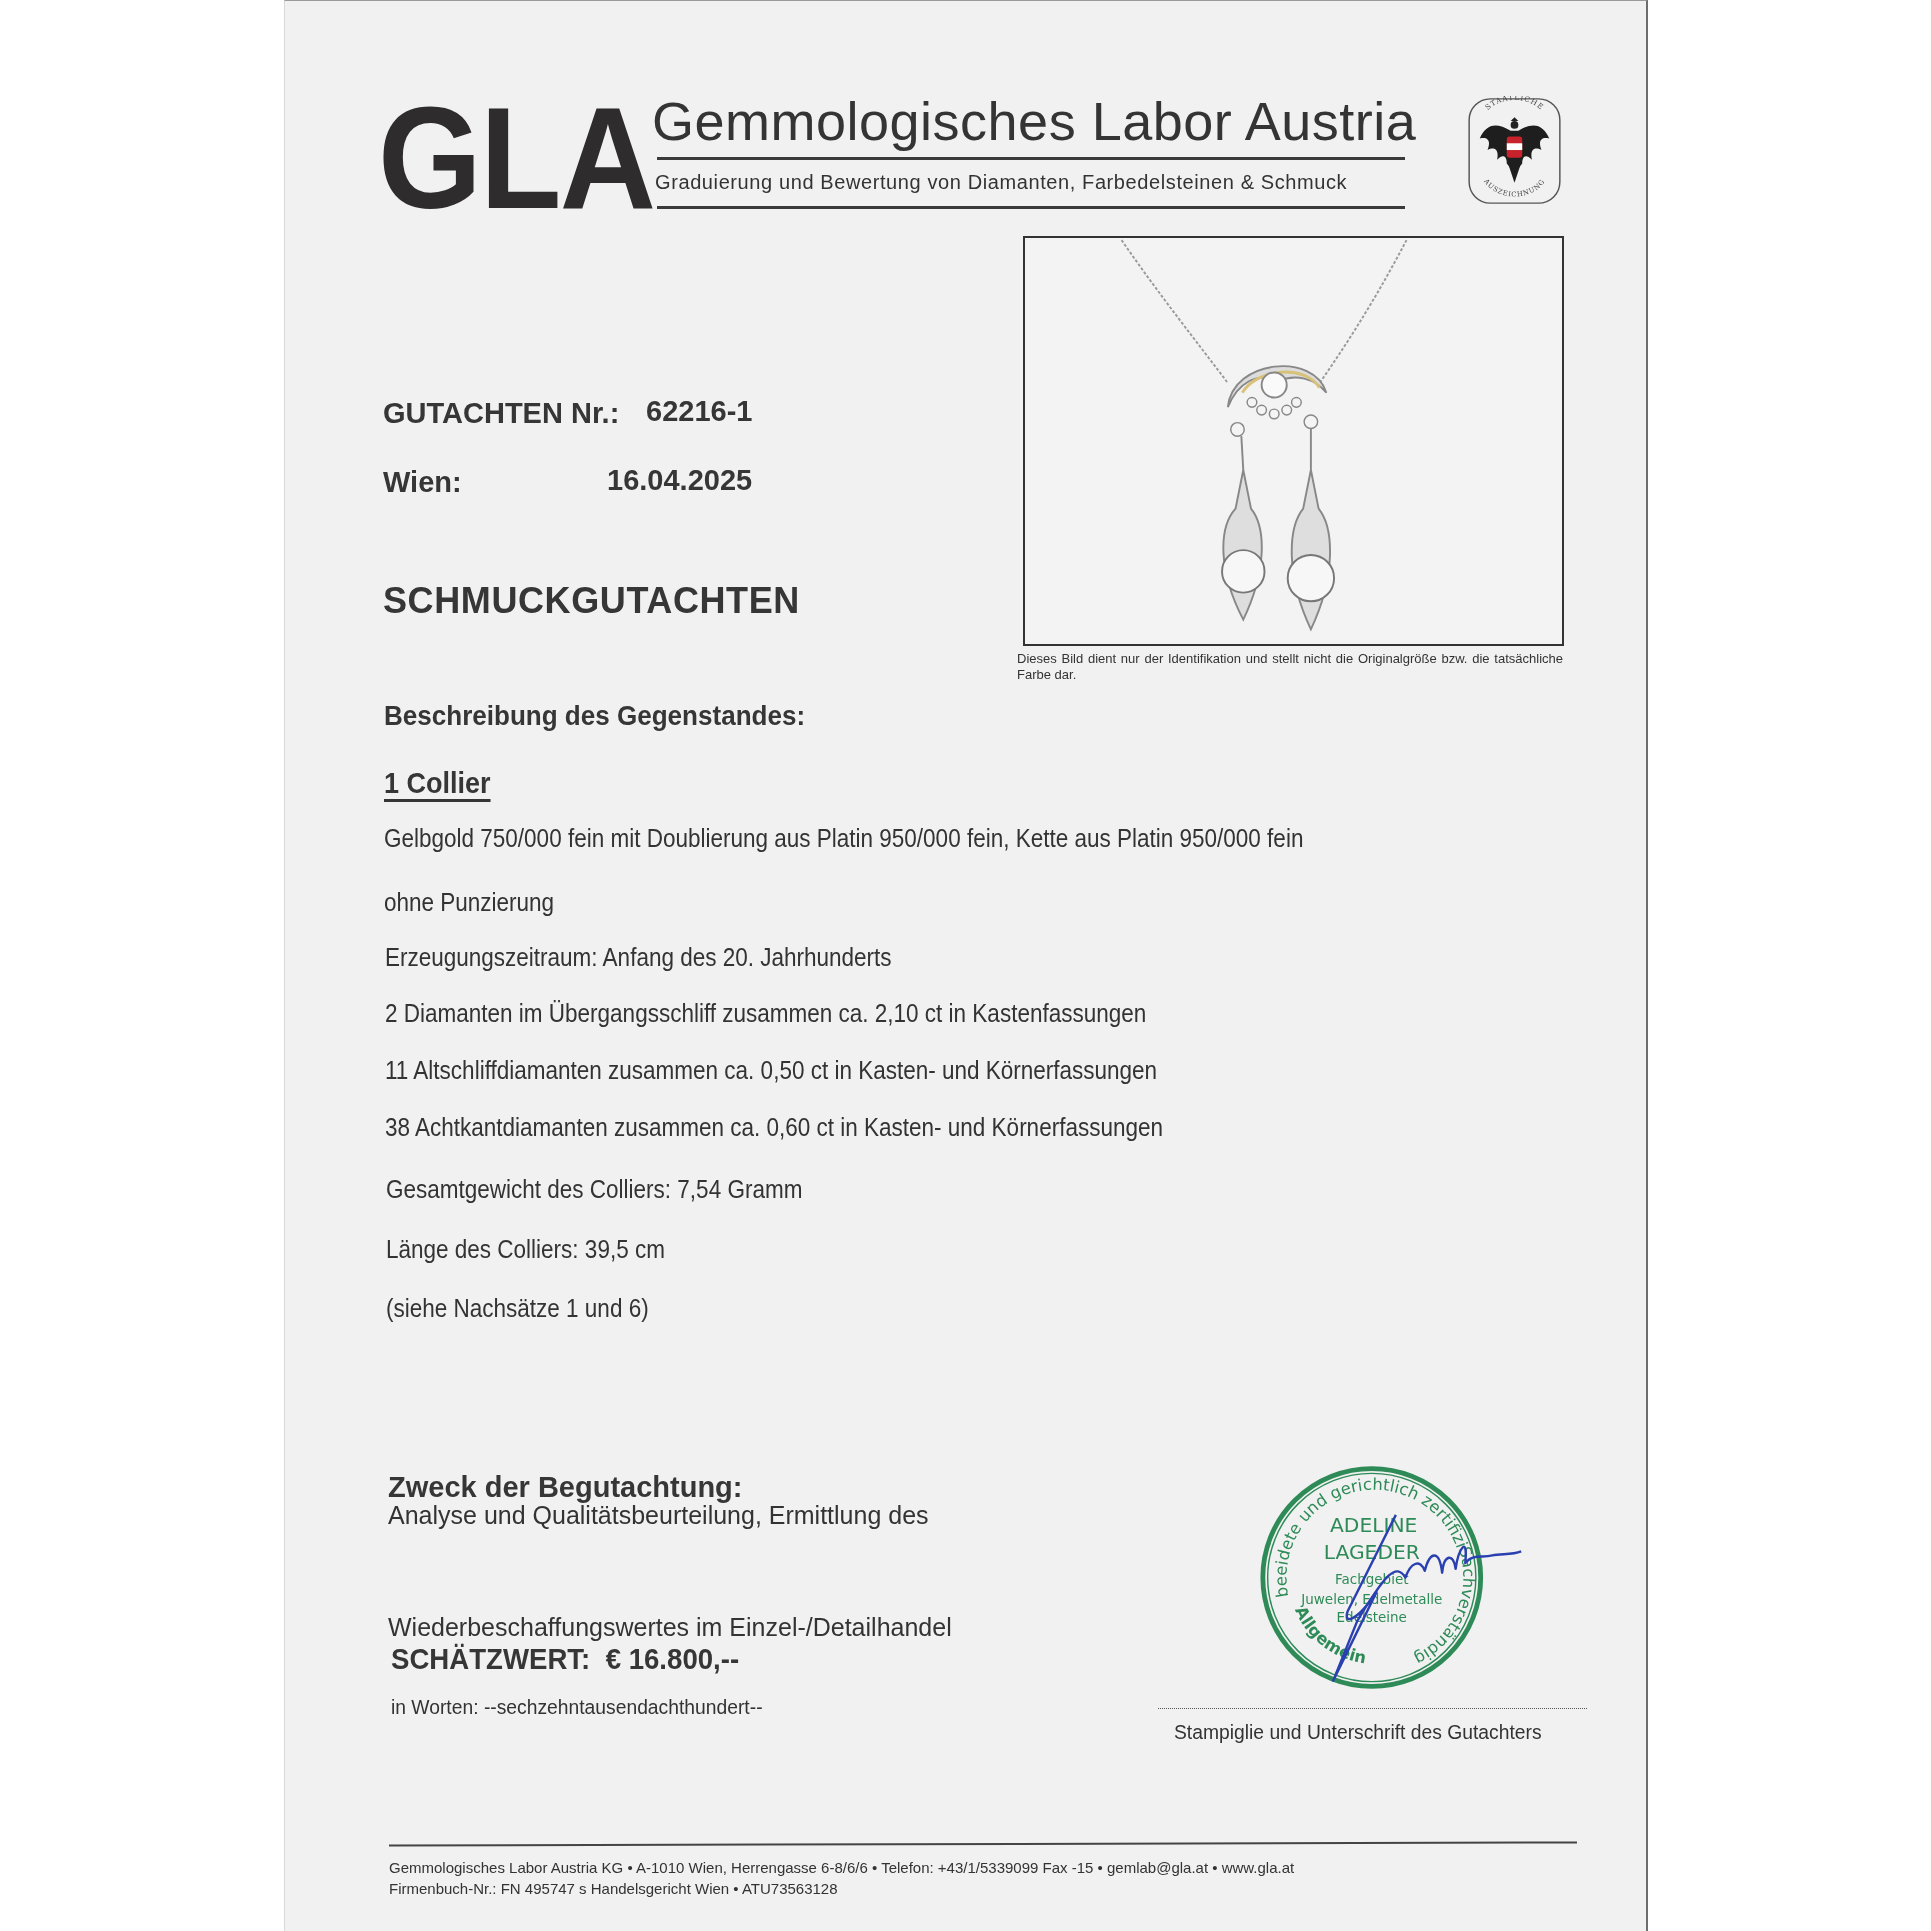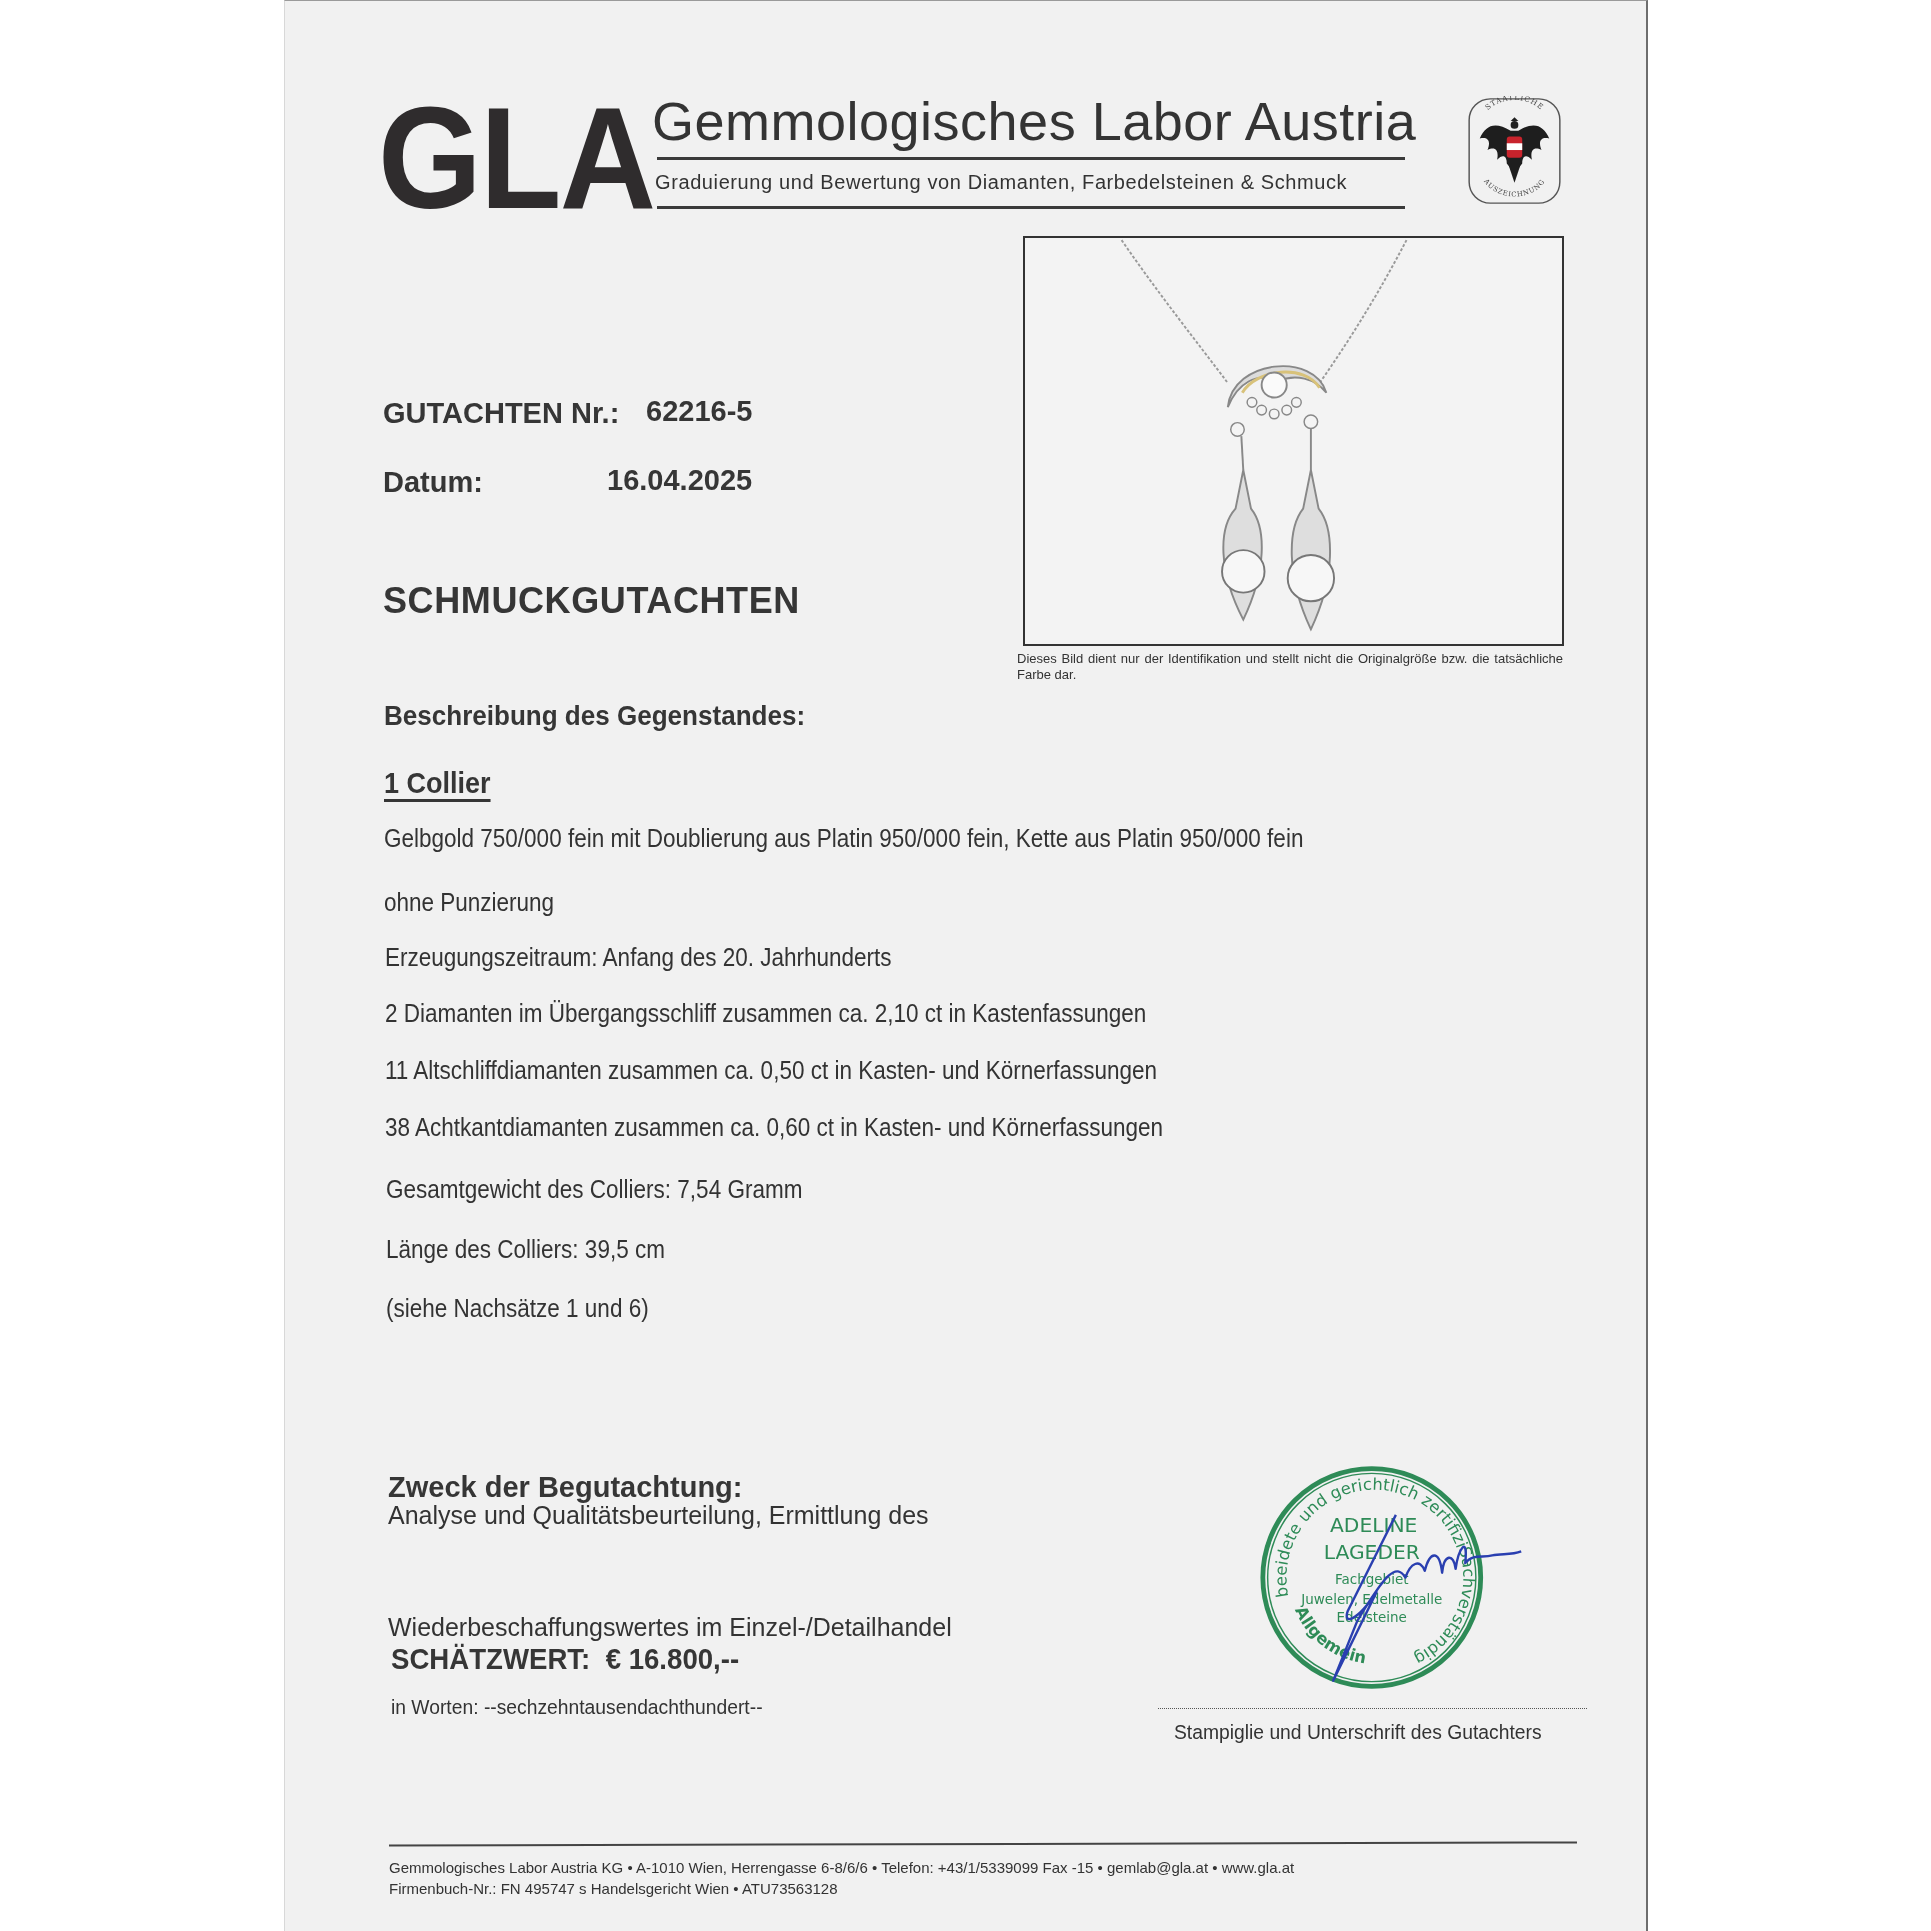--- a/index.html
+++ b/index.html
@@ -71,22 +71,22 @@
       <path d="M50 22 l-4 4 h8 z" fill="#222"></path>
       <ellipse cx="50" cy="30" rx="4" ry="4" fill="#222"></ellipse>
       <path d="M46 36 C30 26 20 30 14 44 C22 42 26 46 22 56 C30 52 34 56 32 66 C38 60 42 62 42 70 L50 80 L58 70 C58 62 62 60 68 66 C66 56 70 52 78 56 C74 46 78 42 86 44 C80 30 70 26 54 36 Z" fill="#1e1e1e"></path>
       <rect x="42" y="42" width="16" height="22" rx="3" fill="#c8232c"></rect>
       <rect x="42" y="49" width="16" height="7" fill="#ffffff"></rect>
       <path d="M44 72 L50 90 L56 72 Z" fill="#1e1e1e"></path>
     </svg>
   </div>
 
   <div class="abs h-bold report-no-label">GUTACHTEN Nr.:</div>
-  <div class="abs h-bold report-no-value">62216-5</div>
-  <div class="abs h-bold date-label">Datum:</div>
+  <div class="abs h-bold report-no-value">62216-1</div>
+  <div class="abs h-bold date-label">Wien:</div>
   <div class="abs h-bold date-value">16.04.2025</div>
   <div class="abs h-bold doc-type">SCHMUCKGUTACHTEN</div>
 
   <div class="abs photo">
     <svg viewBox="0 0 556 420">
       <g stroke="#9a9a9a" stroke-width="2" fill="none" stroke-dasharray="3 2">
         <path d="M100 2 C140 60 180 110 210 150"></path>
         <path d="M395 2 C370 50 340 100 305 150"></path>
       </g>
 

